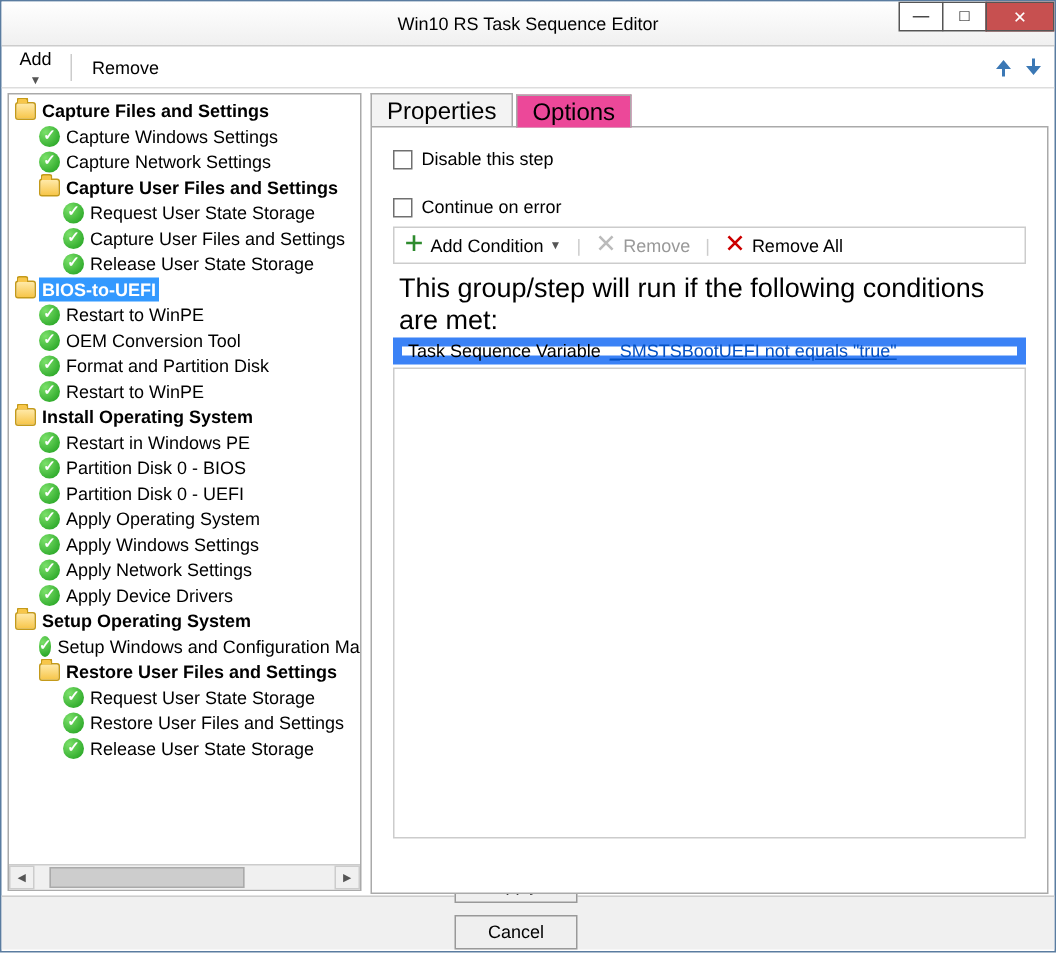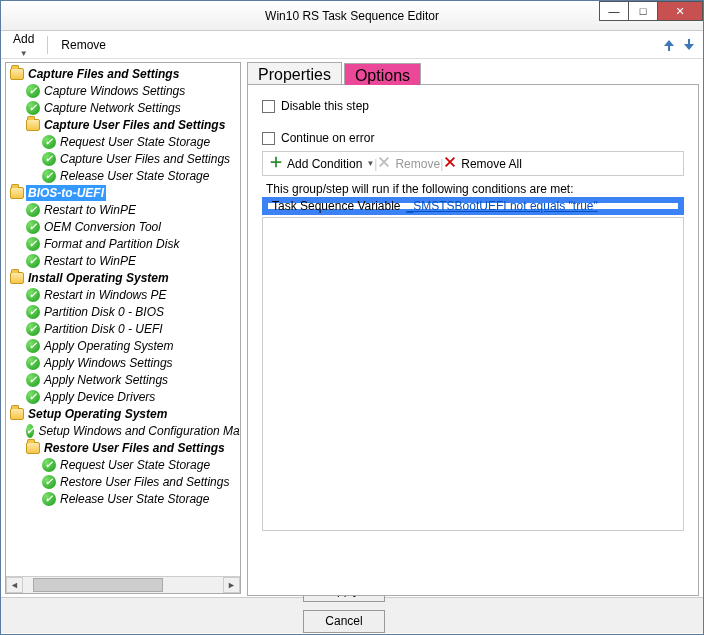--- a/index.html
+++ b/index.html
@@ -78,21 +78,21 @@
   flex-direction: column;
 }
 .tree {
   flex: 1;
   overflow: hidden;
   padding: 2px 0 2px 2px;
   white-space: nowrap;
 }
 .tree ul { list-style: none; margin: 0; padding-left: 16px; }
 .tree > ul { padding-left: 2px; }
-.tree li { line-height: 16px; margin: 1px 0; font-style: italic; }
+.tree li { line-height: 16px; margin: 1px 0; }
 .node { display: flex; align-items: center; gap: 2px; }
 .folder-icon {
   width: 14px; height: 12px;
   background: linear-gradient(#ffe9a8, #f7c64a);
   border: 1px solid #c49a1a;
   border-radius: 2px;
   position: relative;
 }
 .folder-icon::before {
   content: "";
@@ -156,29 +156,30 @@
   padding: 14px 14px 10px 14px;
   position: relative;
 }
 .chk-row { display: flex; align-items: flex-end; gap: 6px; margin-bottom: 18px; }
 .chk { width: 13px; height: 13px; border: 1px solid #707070; background: #fff; }
 .cond-toolbar {
   border: 1px solid #ccc;
   padding: 3px 6px;
   display: flex;
   align-items: center;
+  gap: 10px;
   margin-top: 6px;
 }
 .cbtn { display: inline-flex; align-items: center; gap: 4px; }
 .cbtn.disabled { color: #999; }
 .plus-icon svg, .x-icon svg { width: 14px; height: 14px; }
 .cond-header {
   margin-top: 6px;
   padding: 0 4px;
-  font-size: 12px;
+  font-size: 18px;
 }
 .cond-box {
   margin-top: 1px;
   border: 6px solid #3b82f6;
   padding: 2px 4px;
   height: 18px;
   display: flex;
   align-items: center;
   gap: 6px;
 }

